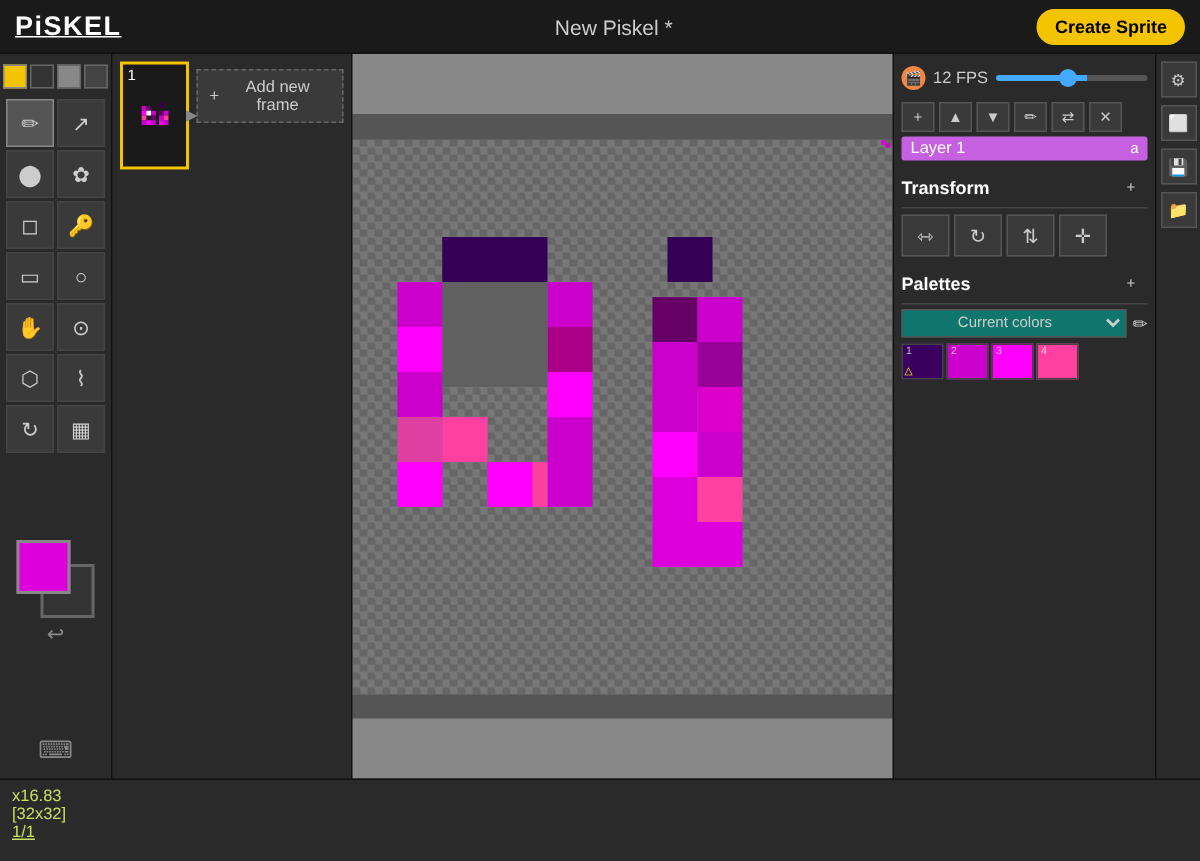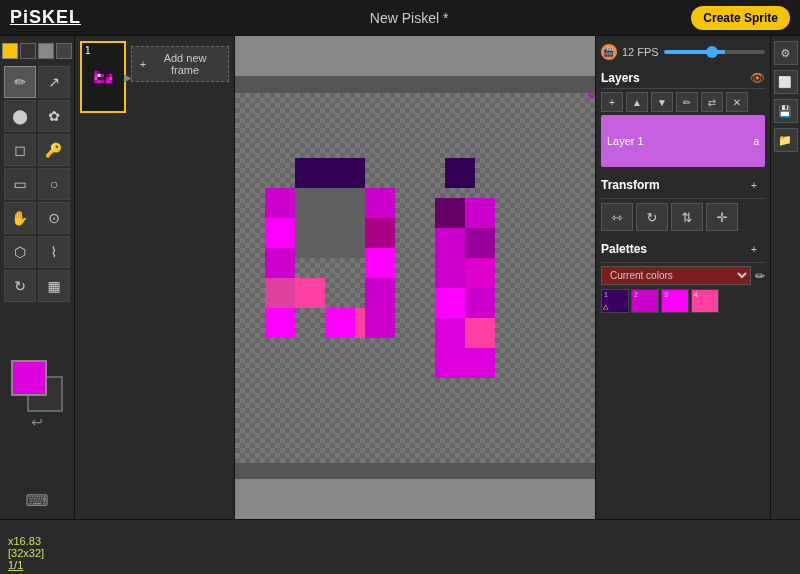--- a/index.html
+++ b/index.html
@@ -171,21 +171,21 @@
       height: 20px;
       cursor: pointer;
       font-size: 10px;
       display: flex;
       align-items: center;
       justify-content: center;
     }
     .layer-item {
       background: #c560e0;
       color: #fff;
-      padding: 20px 6px;
+      padding: 2px 6px;
       font-size: 11px;
       display: flex;
       align-items: center;
       justify-content: space-between;
       border-radius: 2px;
     }
     .layer-alpha { color: #fff; font-size: 10px; }
 
     .transform-section {}
     .transform-buttons {
@@ -208,26 +208,27 @@
     }
 
     .palettes-section {}
     .palette-row {
       display: flex;
       align-items: center;
       gap: 4px;
       margin-top: 3px;
     }
     .palette-select {
-      background: #7f1d1d;
+      background: #0f766e;
       border: 1px solid #555;
       color: #ccc;
       padding: 2px 4px;
       font-size: 10px;
       flex: 1;
+      text-align: center;
     }
     .palette-edit-btn {
       background: none;
       border: none;
       color: #ccc;
       cursor: pointer;
       font-size: 12px;
     }
     .palette-colors {
       display: flex;
@@ -519,24 +520,20 @@
 
   <div class="right-panel">
 
     <div class="fps-row">
       <div class="fps-icon">🎬</div>
       <span class="fps-label">12 FPS</span>
       <input type="range" class="fps-slider" min="1" max="24" value="12" style="width: 70px;">
     </div>
 
     <div>
-      <div class="section-header">
-        <span class="section-title">Layers</span>
-        <span class="eye-icon">👁</span>
-      </div>
       <div class="layers-toolbar">
         <div class="layer-btn">+</div>
         <div class="layer-btn">▲</div>
         <div class="layer-btn">▼</div>
         <div class="layer-btn">✏</div>
         <div class="layer-btn">⇄</div>
         <div class="layer-btn">✕</div>
       </div>
       <div class="layer-item">
         <span>Layer 1</span>
@@ -589,17 +586,17 @@
 
   <div class="right-icons">
     <div class="right-icon-btn" title="Settings">⚙</div>
     <div class="right-icon-btn" title="Export">⬜</div>
     <div class="right-icon-btn" title="Save">💾</div>
     <div class="right-icon-btn" title="Open">📁</div>
   </div>
 
 </div>
 
-<div style="background:#2a2a2a;padding:3px 8px;font-size:11px;border-top:1px solid #111;display:flex;flex-direction:column;justify-content:flex-end;height:55px;">
+<div style="background:#2a2a2a;padding:13px 8px;font-size:11px;border-top:1px solid #111;display:flex;flex-direction:column;justify-content:flex-end;height:55px;">
   <div style="color:#c8e060;">x16.83</div>
   <div style="color:#c8e060;">[32x32]</div>
   <div style="color:#c8e060;text-decoration:underline;">1/1</div>
 </div>
 
 </body></html>

